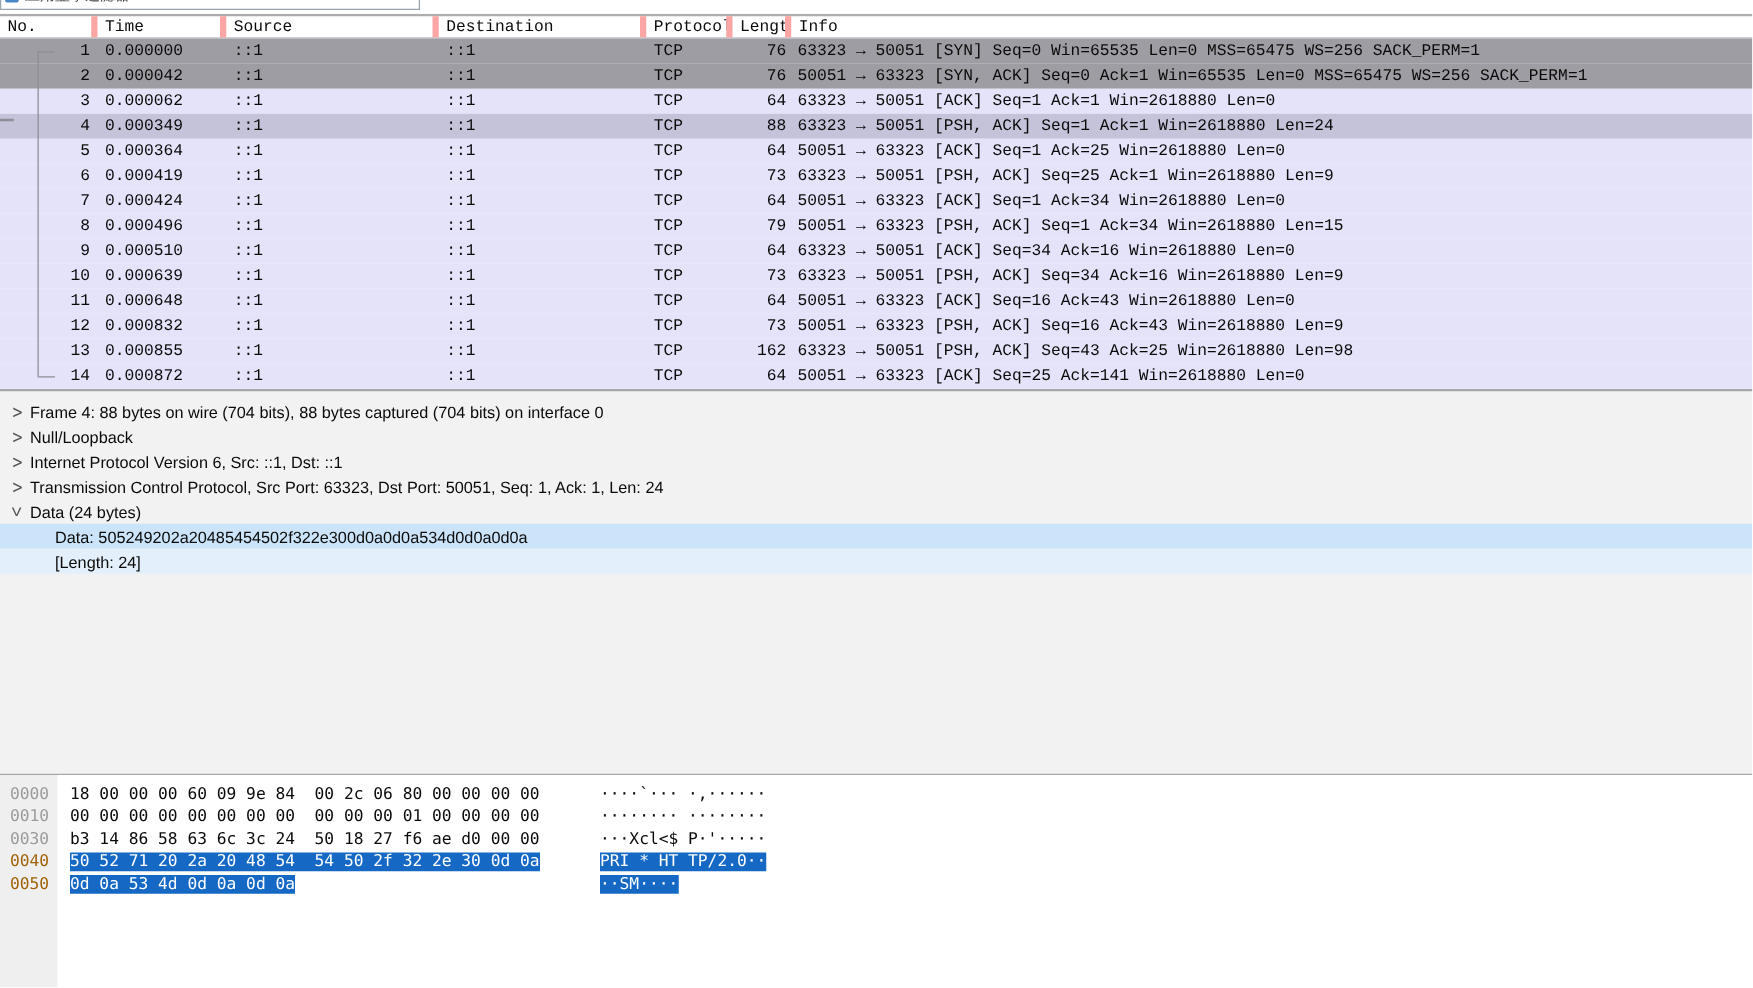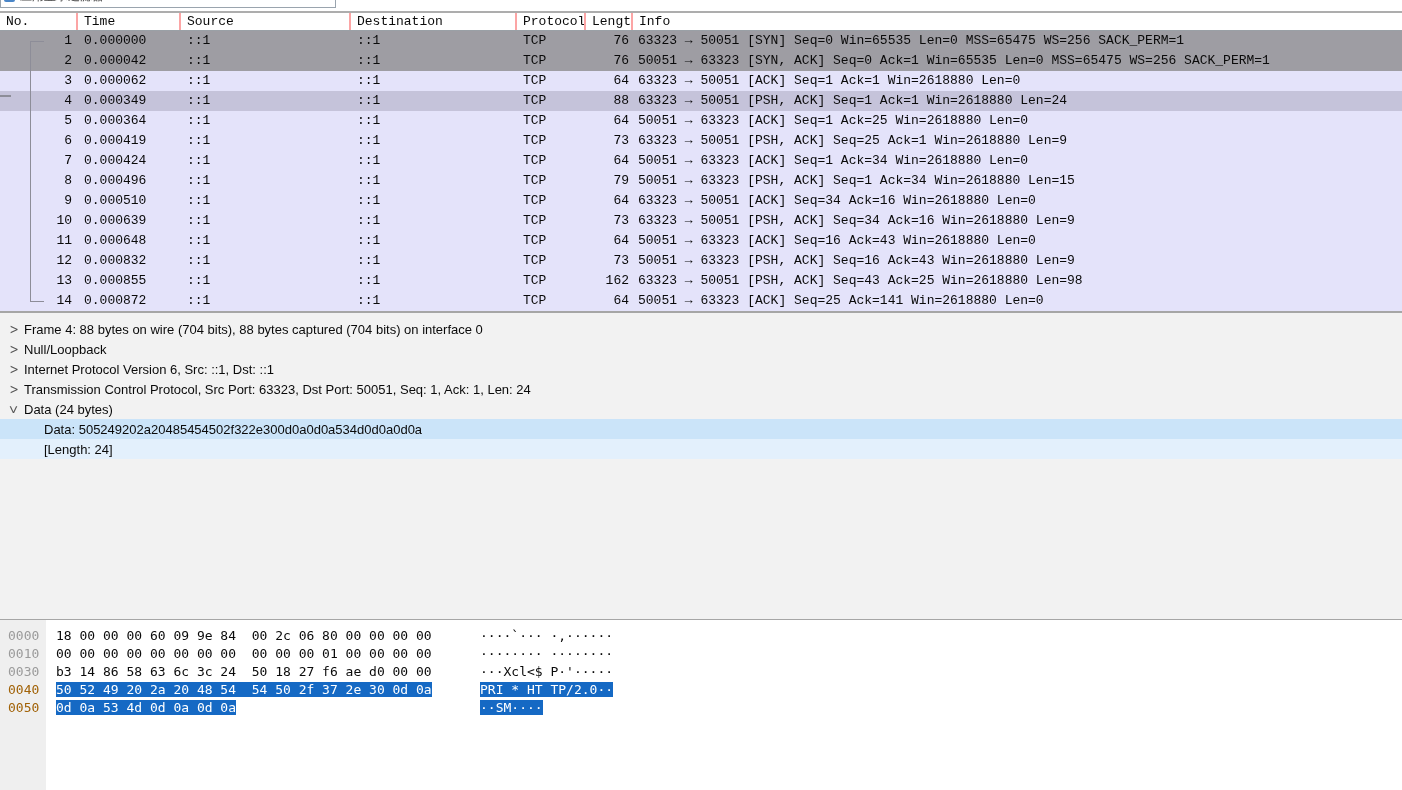--- a/index.html
+++ b/index.html
@@ -15,21 +15,21 @@
   .filter-frag {
     position:absolute; left:0; top:-15px; width:336px; height:23px;
     border:1px solid #9aa4ae; background:#fff;
     display:flex; align-items:center; gap:5px; padding-left:3px;
   }
   .bookmark-icon { width:11px; height:11px; background:#4a86c8; border-radius:2px; flex:0 0 auto; }
   .filter-text { font-family:"DejaVu Sans", sans-serif; font-size:12px; color:#4a4a4a; white-space:nowrap; }
 
   
   .pl-header { display:flex; height:20px; background:#fff; border-top:2px solid #adadad; border-bottom:1px solid #9aa0a6; }
-  .pl-hcell { border-right:2px solid #fca5a5; padding:1px 0 0 6px; white-space:nowrap; overflow:hidden; }
+  .pl-hcell { border-right:5px solid #fca5a5; padding:1px 0 0 6px; white-space:nowrap; overflow:hidden; }
   .col0 { width:78px;  }
   .col1 { width:103px; }
   .col2 { width:170px; }
   .col3 { width:166px; }
   .col4 { width:69px;  }
   .col5 { width:47px;  }
   .col6 { flex:1; border-right:none; }
 
   .pl-body { position:relative; height:280px; background:#fff; }
   .pl-row { display:flex; height:20px; line-height:20px; }
@@ -271,21 +271,21 @@
     <span class="hexbytes"><span class="hx">00 00 00 00 00 00 00 00  00 00 00 01 00 00 00 00</span></span>
     <span class="ascii"><span class="as">········ ········</span></span>
   </div>
       <div class="hex-row">
     <span class="offset">0030</span>
     <span class="hexbytes"><span class="hx">b3 14 86 58 63 6c 3c 24  50 18 27 f6 ae d0 00 00</span></span>
     <span class="ascii"><span class="as">···Xcl&lt;$ P·'·····</span></span>
   </div>
       <div class="hex-row">
     <span class="offset dark">0040</span>
-    <span class="hexbytes"><span class="hx selspan">50 52 49 20 2a 20 48 54  54 50 2f 37 2e 30 0d 0a</span></span>
+    <span class="hexbytes"><span class="hx selspan">50 52 71 20 2a 20 48 54  54 50 2f 32 2e 30 0d 0a</span></span>
     <span class="ascii"><span class="as selspan">PRI * HT TP/2.0··</span></span>
   </div>
       <div class="hex-row">
     <span class="offset dark">0050</span>
     <span class="hexbytes"><span class="hx selspan">0d 0a 53 4d 0d 0a 0d 0a</span></span>
     <span class="ascii"><span class="as selspan">··SM····</span></span>
   </div>
     </div>
 
 </div>

